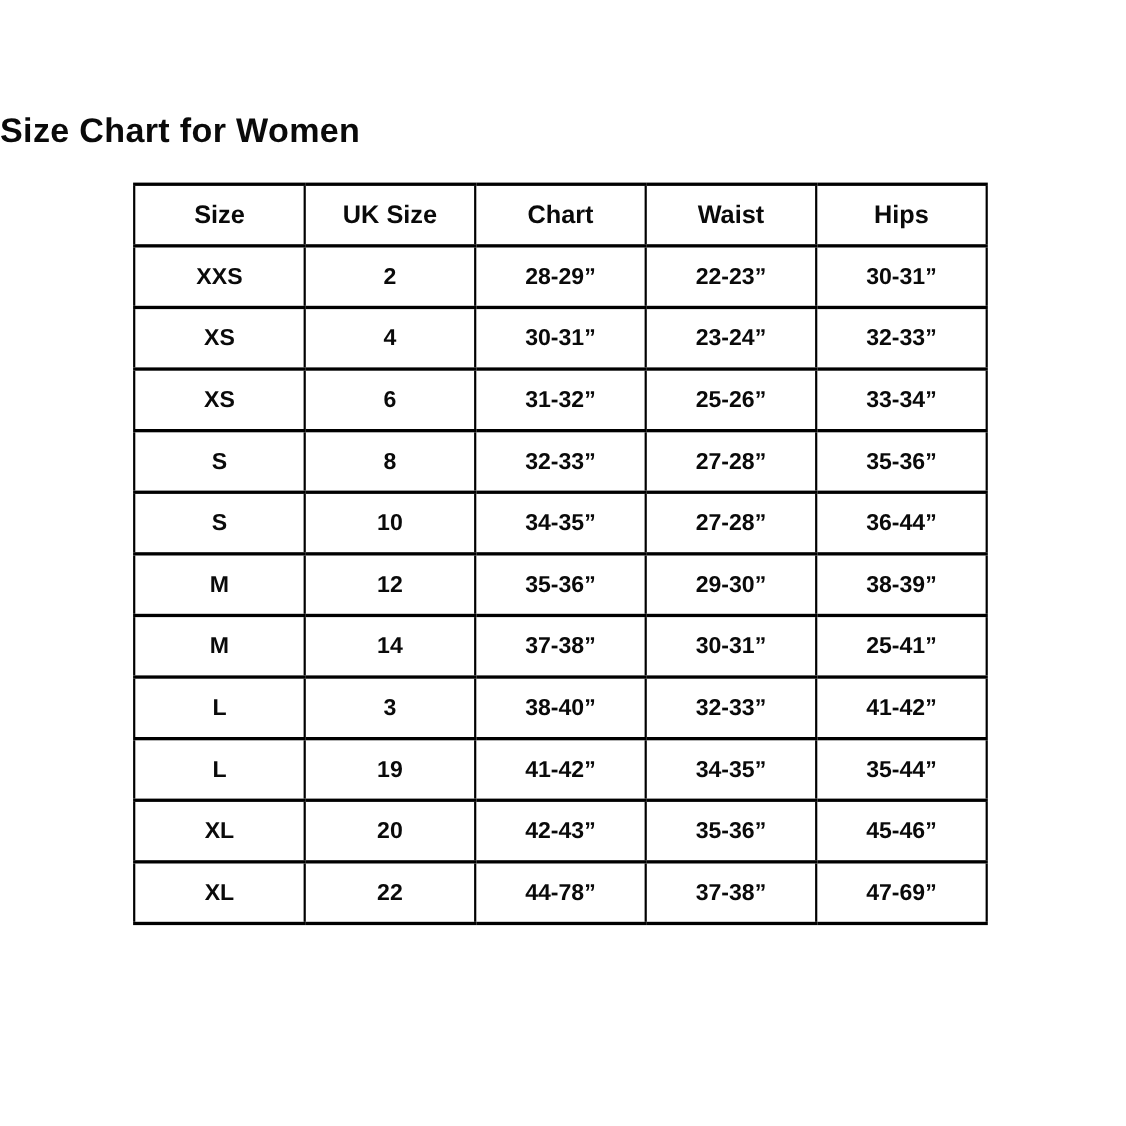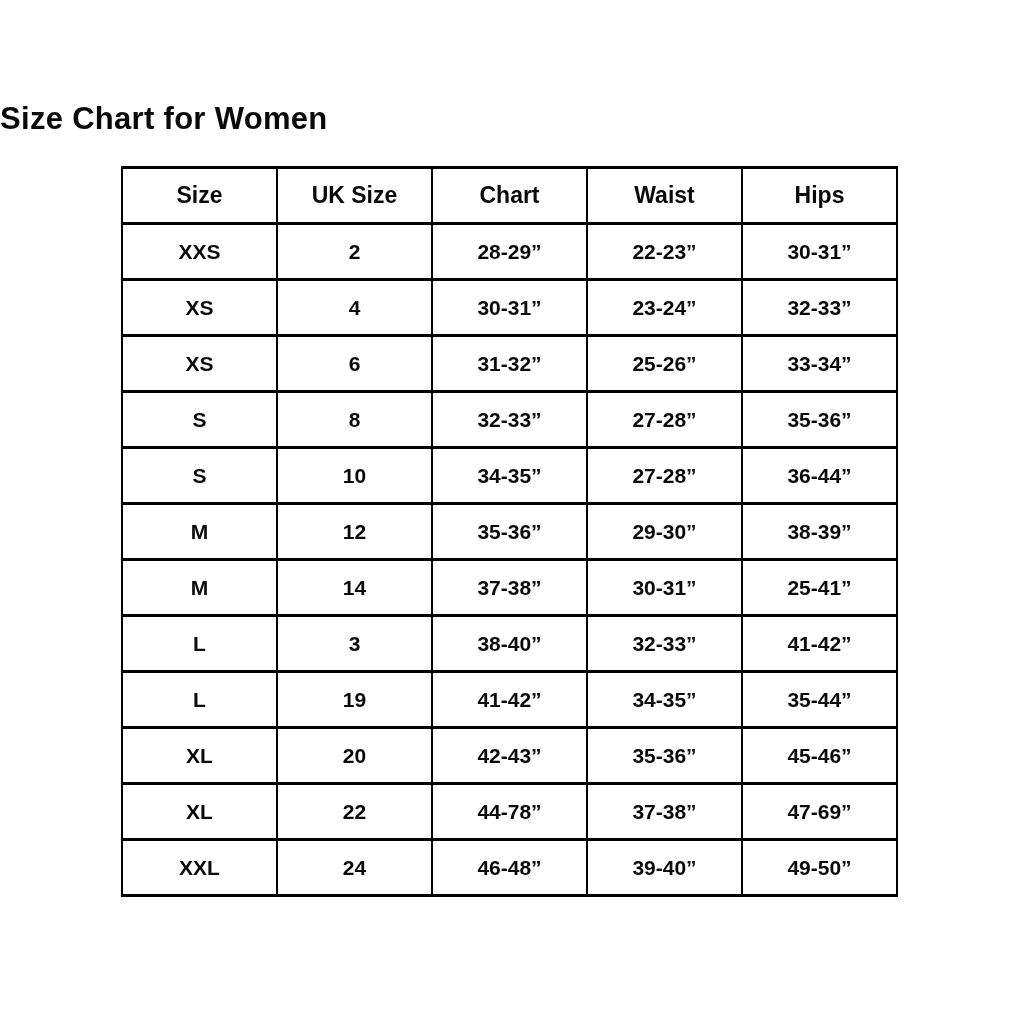--- a/index.html
+++ b/index.html
@@ -147,22 +147,15 @@
           <td>35-36”</td>
           <td>45-46”</td>
         </tr>
         <tr>
           <td>XL</td>
           <td>22</td>
           <td>44-78”</td>
           <td>37-38”</td>
           <td>47-69”</td>
         </tr>
-        <tr>
-          <td>XXL</td>
-          <td>24</td>
-          <td>46-48”</td>
-          <td>39-40”</td>
-          <td>49-50”</td>
-        </tr>
       </tbody>
   </table>
 </div>
 
 </body></html>

